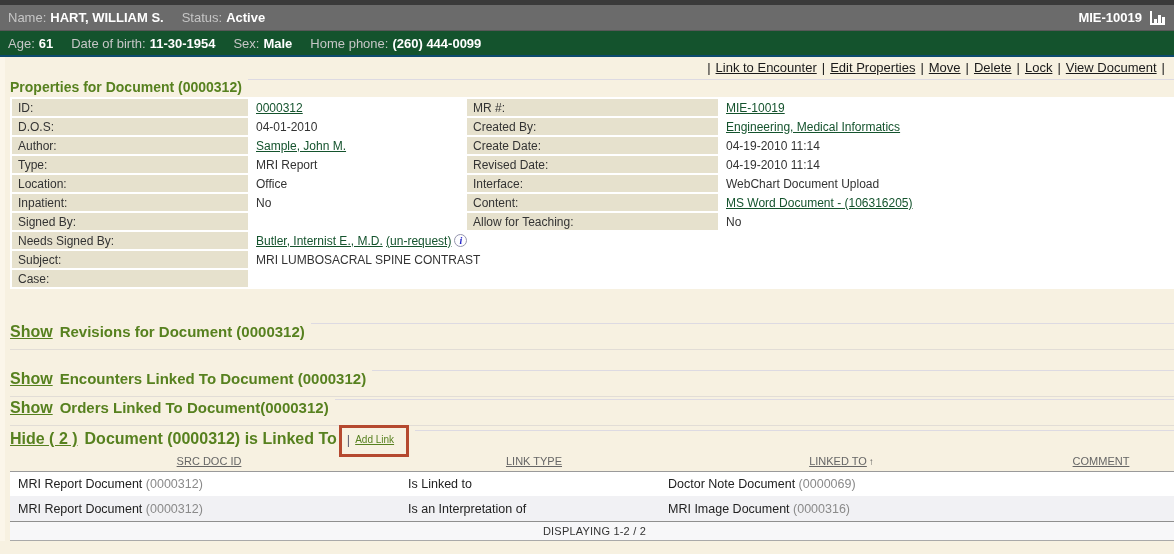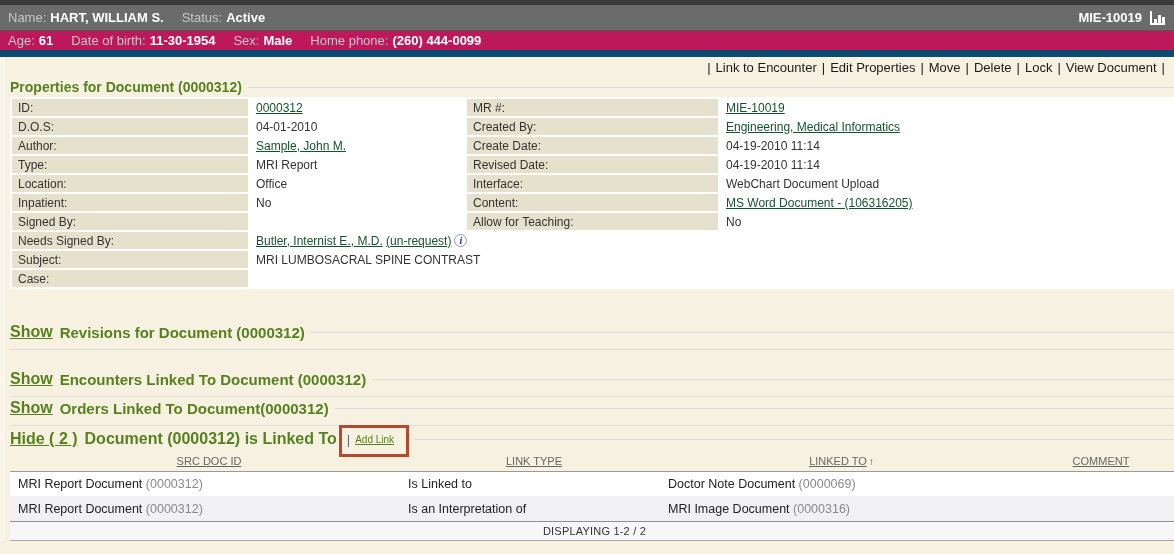--- a/index.html
+++ b/index.html
@@ -6,38 +6,38 @@
   html,body { width:1174px; height:554px; }
   body { font-family:"Liberation Sans", sans-serif; background:#f7f1e1; overflow:hidden; }
 
   .page { width:1174px; height:554px; background:#f7f1e1; }
 
   
   .top-strip { height:5px; background:#3a3a3a; }
   .banner-row { display:flex; align-items:center; justify-content:space-between;
                 padding:0 8px; font-size:13px; color:#c6c6c6; }
   .banner-row1 { height:26px; background:#6b6b6b; border-bottom:1px solid #585858; }
-  .banner-row2 { height:26px; background:#be185d; border-bottom:7px solid #0c4a6e; }
+  .banner-row2 { height:26px; background:#14532d; border-bottom:2px solid #0c4a6e; }
   .banner-left { display:flex; white-space:nowrap; }
   .blabel { color:#c6c6c6; margin-right:4px; }
   .bvalue { color:#ffffff; font-weight:bold; }
   .bgap { margin-left:18px; }
   .banner-right { display:flex; align-items:center; gap:8px; }
   .mr-number { color:#fff; font-weight:bold; }
   .chart-icon-btn { display:inline-flex; align-items:flex-end; cursor:pointer; }
 
   
   .content { padding:0 0 0 5px; border-left:5px solid #fbf6ea; }
 
   .action-links { height:21px; display:flex; justify-content:flex-end; align-items:center;
                   padding-right:4px; font-size:13px; color:#1a1a1a; }
-  .action-links a { color:#1a1a1a; cursor:pointer; }
+  .action-links a { color:#1a1a1a; text-decoration:underline; cursor:pointer; }
   .action-links .sep { margin:0 5px; text-decoration:none; }
 
-  .sec-head { display:flex; align-items:center; }
+  .sec-head { display:flex; align-items:flex-start; }
   .sec-head .rule { flex:1; height:0; border-top:1px solid #dddae2; margin-left:6px; }
   .props-head { margin:1px 0 2px 0; }
   .props-head h2 { font-size:14px; font-weight:bold; color:#57811f; }
 
   
   table.props { width:1164px; border-collapse:separate; border-spacing:2px;
                 background:#ffffff; table-layout:fixed; }
   table.props td { height:17px; padding:0 6px; font-size:12px; color:#333;
                    white-space:nowrap; overflow:hidden; vertical-align:middle; }
   td.plabel { background:#e6e1cd; }

